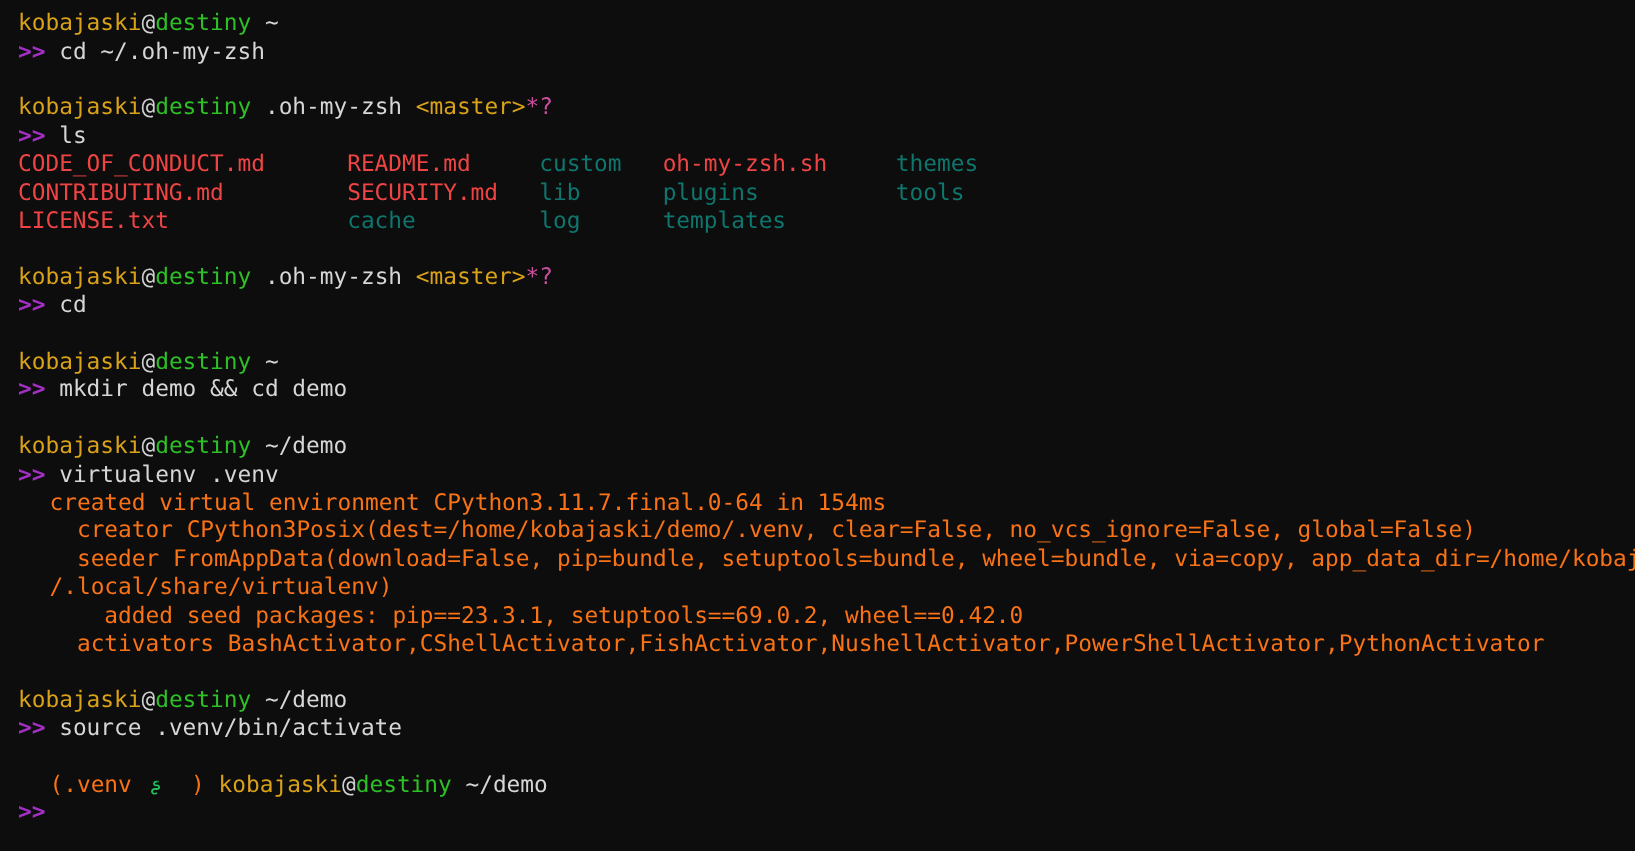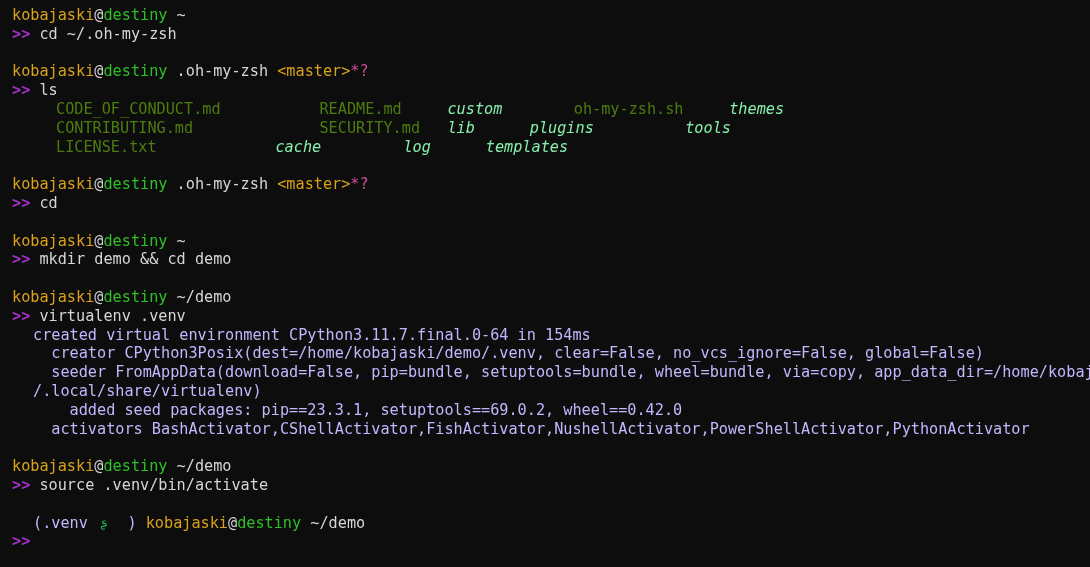--- a/index.html
+++ b/index.html
@@ -36,23 +36,23 @@
 
   
   .c-user    { color: #d9a218; }
   .c-at      { color: #d0d0d0; }
   .c-host    { color: #2ec027; }
   .c-path    { color: #d6d6d6; }
   .c-branch  { color: #d9a218; text-align: right; }
   .c-dirty   { color: #c94f9e; }
   .c-prompt  { color: #a32fc4; font-weight: bold; }
   .c-cmd     { color: #d6d6d6; margin-top: 43px; }
-  .c-out     { color: #c4b5fd; padding-left: 21px; }
-  .c-dir     { color: #86efac; font-style: italic; }
-  .c-file    { color: #4d7c0f; margin-left: 44px; }
+  .c-out     { color: #f97316; padding-left: 21px; }
+  .c-dir     { color: #0f766e; }
+  .c-file    { color: #ef4444; }
   .c-snake   { color: #1fbf5a; }
 
   .snake-glyph {
     display: inline-block;
     width: 9.4px;
     text-align: center;
     transform: translateY(1px);
   }
 </style>
 </head>

